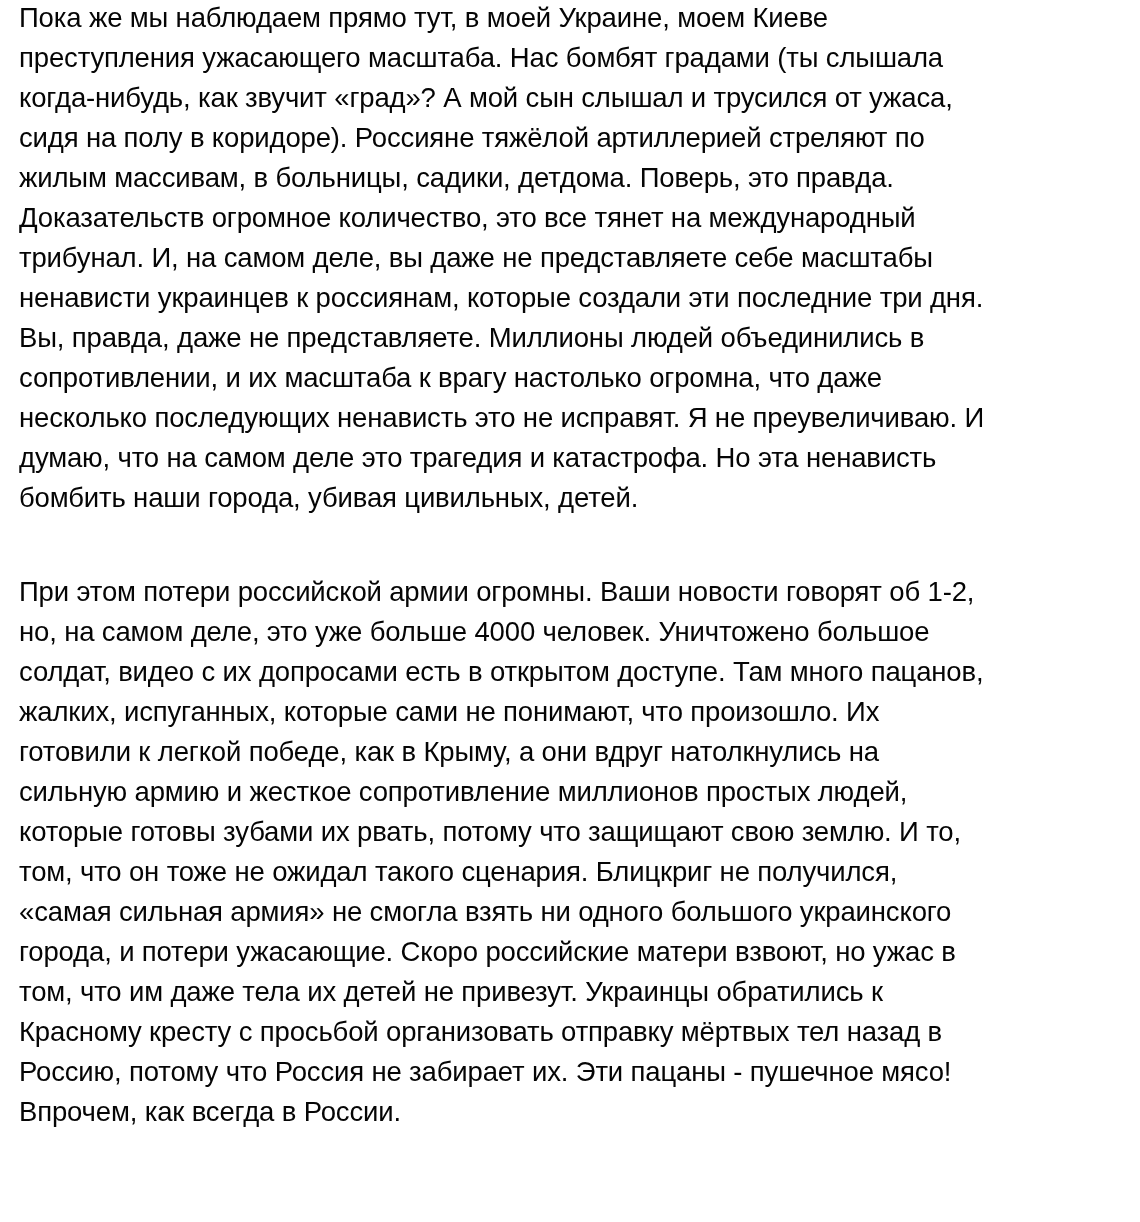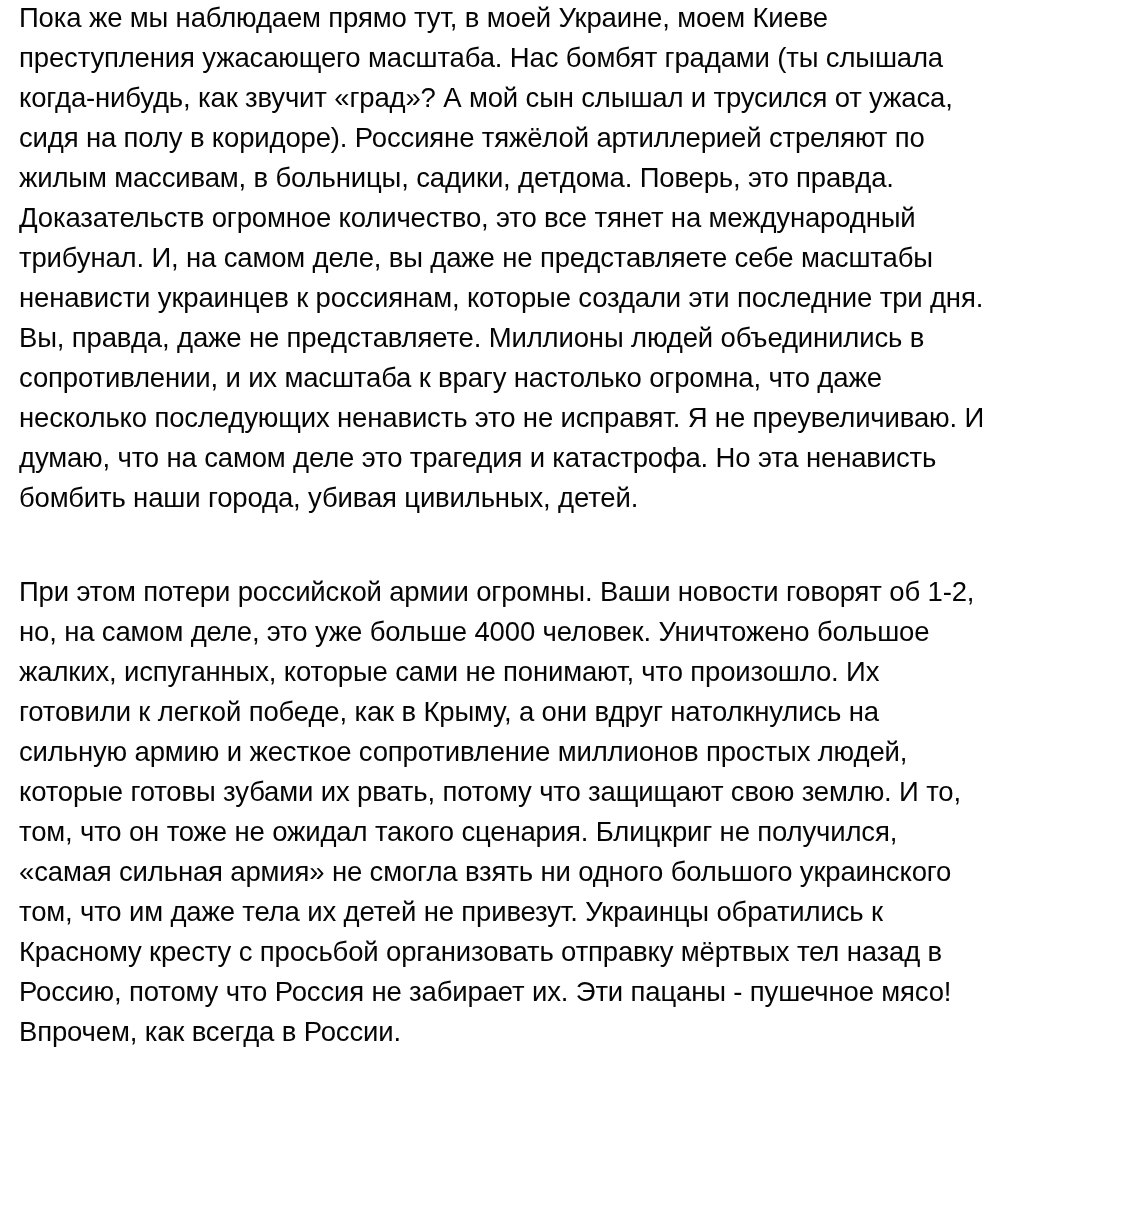--- a/index.html
+++ b/index.html
@@ -48,24 +48,26 @@
     <span class="line">Вы, правда, даже не представляете. Миллионы людей объединились в</span>
     <span class="line">сопротивлении, и их масштаба к врагу настолько огромна, что даже</span>
     <span class="line">несколько последующих ненависть это не исправят. Я не преувеличиваю. И</span>
     <span class="line">думаю, что на самом деле это трагедия и катастрофа. Но эта ненависть</span>
     <span class="line">бомбить наши города, убивая цивильных, детей.</span>
   </div>
 
   <div class="para" id="p2">
     <span class="line">При этом потери российской армии огромны. Ваши новости говорят об 1-2,</span>
     <span class="line">но, на самом деле, это уже больше 4000 человек. Уничтожено большое</span>
+    <span class="line">солдат, видео с их допросами есть в открытом доступе. Там много пацанов,</span>
     <span class="line">жалких, испуганных, которые сами не понимают, что произошло. Их</span>
     <span class="line">готовили к легкой победе, как в Крыму, а они вдруг натолкнулись на</span>
     <span class="line">сильную армию и жесткое сопротивление миллионов простых людей,</span>
     <span class="line">которые готовы зубами их рвать, потому что защищают свою землю. И то,</span>
     <span class="line">том, что он тоже не ожидал такого сценария. Блицкриг не получился,</span>
     <span class="line">«самая сильная армия» не смогла взять ни одного большого украинского</span>
+    <span class="line">города, и потери ужасающие. Скоро российские матери взвоют, но ужас в</span>
     <span class="line">том, что им даже тела их детей не привезут. Украинцы обратились к</span>
     <span class="line">Красному кресту с просьбой организовать отправку мёртвых тел назад в</span>
     <span class="line">Россию, потому что Россия не забирает их. Эти пацаны - пушечное мясо!</span>
     <span class="line">Впрочем, как всегда в России.</span>
   </div>
 </div>
 
 </body></html>

